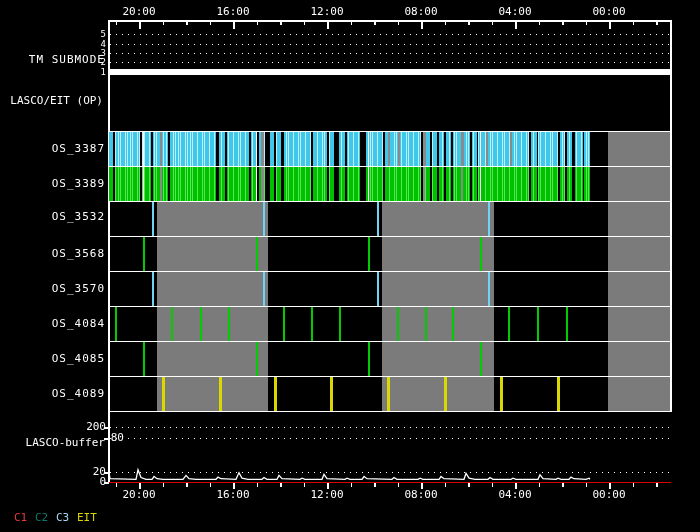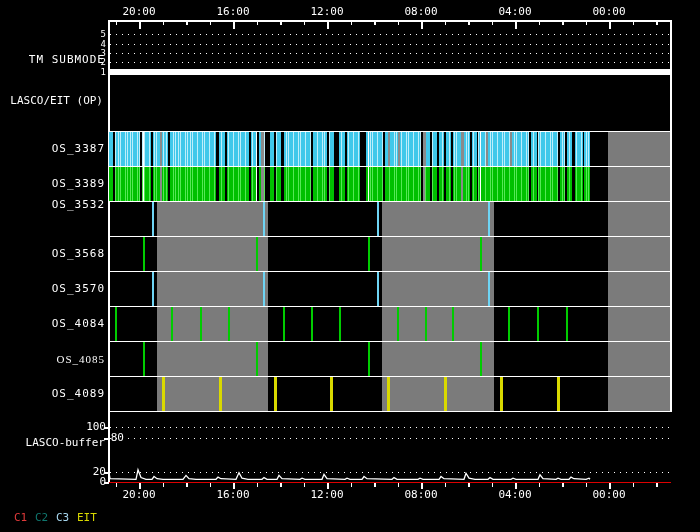--- a/index.html
+++ b/index.html
@@ -176,21 +176,21 @@
     <div style="left: 583px; top: 167px; width: 1px; height: 34px; background: rgb(0, 0, 0); position: absolute;"></div>
     <div style="left: 160px; top: 167px; width: 2px; height: 34px; background: rgb(138, 138, 138); position: absolute;"></div>
     <div style="left: 261px; top: 167px; width: 3px; height: 34px; background: rgb(138, 138, 138); position: absolute;"></div>
     <div style="left: 423px; top: 167px; width: 2px; height: 34px; background: rgb(138, 138, 138); position: absolute;"></div>
     <div style="left: 461px; top: 167px; width: 2px; height: 34px; background: rgb(138, 138, 138); position: absolute;"></div>
     <div style="left: 143px; top: 167px; width: 1.2px; height: 34px; background: rgb(255, 255, 255); position: absolute;"></div>
     <div style="left: 256px; top: 167px; width: 1.2px; height: 34px; background: rgb(255, 255, 255); position: absolute;"></div>
     <div style="left: 368px; top: 167px; width: 1.2px; height: 34px; background: rgb(255, 255, 255); position: absolute;"></div>
     <div style="left: 480px; top: 167px; width: 1.2px; height: 34px; background: rgb(255, 255, 255); position: absolute;"></div>
     <div style="left: 108px; top: 200.5px; width: 563px; height: 1.5px; background: rgb(255, 255, 255); position: absolute;"></div>
-    <div class="lbl rt" style="right: 595px; top: 199px; letter-spacing: 1px; position: absolute;">OS_3532</div>
+    <div class="lbl rt" style="right: 595px; top: 211px; letter-spacing: 1px; position: absolute;">OS_3532</div>
     <div style="left: 157px; top: 202px; width: 111px; height: 34px; background: rgb(123, 123, 123); position: absolute;"></div>
     <div style="left: 382px; top: 202px; width: 112px; height: 34px; background: rgb(123, 123, 123); position: absolute;"></div>
     <div style="left: 608px; top: 202px; width: 62px; height: 34px; background: rgb(123, 123, 123); position: absolute;"></div>
     <div style="left: 152px; top: 202px; width: 2px; height: 34px; background: rgb(110, 212, 244); position: absolute;"></div>
     <div style="left: 263px; top: 202px; width: 2px; height: 34px; background: rgb(110, 212, 244); position: absolute;"></div>
     <div style="left: 377px; top: 202px; width: 2px; height: 34px; background: rgb(110, 212, 244); position: absolute;"></div>
     <div style="left: 488px; top: 202px; width: 2px; height: 34px; background: rgb(110, 212, 244); position: absolute;"></div>
     <div style="left: 108px; top: 235.5px; width: 563px; height: 1.5px; background: rgb(255, 255, 255); position: absolute;"></div>
     <div class="lbl rt" style="right: 595px; top: 248px; letter-spacing: 1px; position: absolute;">OS_3568</div>
     <div style="left: 157px; top: 237px; width: 111px; height: 34px; background: rgb(123, 123, 123); position: absolute;"></div>
@@ -221,21 +221,21 @@
     <div style="left: 283px; top: 307px; width: 2px; height: 34px; background: rgb(0, 204, 0); position: absolute;"></div>
     <div style="left: 311px; top: 307px; width: 2px; height: 34px; background: rgb(0, 204, 0); position: absolute;"></div>
     <div style="left: 339px; top: 307px; width: 2px; height: 34px; background: rgb(0, 204, 0); position: absolute;"></div>
     <div style="left: 397px; top: 307px; width: 2px; height: 34px; background: rgb(0, 204, 0); position: absolute;"></div>
     <div style="left: 425px; top: 307px; width: 2px; height: 34px; background: rgb(0, 204, 0); position: absolute;"></div>
     <div style="left: 452px; top: 307px; width: 2px; height: 34px; background: rgb(0, 204, 0); position: absolute;"></div>
     <div style="left: 508px; top: 307px; width: 2px; height: 34px; background: rgb(0, 204, 0); position: absolute;"></div>
     <div style="left: 537px; top: 307px; width: 2px; height: 34px; background: rgb(0, 204, 0); position: absolute;"></div>
     <div style="left: 566px; top: 307px; width: 2px; height: 34px; background: rgb(0, 204, 0); position: absolute;"></div>
     <div style="left: 108px; top: 340.5px; width: 563px; height: 1.5px; background: rgb(255, 255, 255); position: absolute;"></div>
-    <div class="lbl rt" style="right: 595px; top: 353px; letter-spacing: 1px; position: absolute; font-family: Liberation Serif, serif;">OS_4085</div>
+    <div class="lbl rt" style="right: 595px; top: 353px; letter-spacing: 1px; position: absolute;">OS_4085</div>
     <div style="left: 157px; top: 342px; width: 111px; height: 34px; background: rgb(123, 123, 123); position: absolute;"></div>
     <div style="left: 382px; top: 342px; width: 112px; height: 34px; background: rgb(123, 123, 123); position: absolute;"></div>
     <div style="left: 608px; top: 342px; width: 62px; height: 34px; background: rgb(123, 123, 123); position: absolute;"></div>
     <div style="left: 143px; top: 342px; width: 2px; height: 34px; background: rgb(0, 204, 0); position: absolute;"></div>
     <div style="left: 256px; top: 342px; width: 2px; height: 34px; background: rgb(0, 204, 0); position: absolute;"></div>
     <div style="left: 368px; top: 342px; width: 2px; height: 34px; background: rgb(0, 204, 0); position: absolute;"></div>
     <div style="left: 480px; top: 342px; width: 2px; height: 34px; background: rgb(0, 204, 0); position: absolute;"></div>
     <div style="left: 108px; top: 375.5px; width: 563px; height: 1.5px; background: rgb(255, 255, 255); position: absolute;"></div>
     <div class="lbl rt" style="right: 595px; top: 388px; letter-spacing: 1px; position: absolute;">OS_4089</div>
     <div style="left: 157px; top: 377px; width: 111px; height: 34px; background: rgb(123, 123, 123); position: absolute;"></div>
@@ -246,21 +246,21 @@
     <div style="left: 274px; top: 377px; width: 3px; height: 34px; background: rgb(217, 217, 0); position: absolute;"></div>
     <div style="left: 330px; top: 377px; width: 3px; height: 34px; background: rgb(217, 217, 0); position: absolute;"></div>
     <div style="left: 387px; top: 377px; width: 3px; height: 34px; background: rgb(217, 217, 0); position: absolute;"></div>
     <div style="left: 444px; top: 377px; width: 3px; height: 34px; background: rgb(217, 217, 0); position: absolute;"></div>
     <div style="left: 500px; top: 377px; width: 3px; height: 34px; background: rgb(217, 217, 0); position: absolute;"></div>
     <div style="left: 557px; top: 377px; width: 3px; height: 34px; background: rgb(217, 217, 0); position: absolute;"></div>
     <div style="left: 108px; top: 410.5px; width: 563px; height: 1.5px; background: rgb(255, 255, 255); position: absolute;"></div>
     <div class="dotline" style="left: 110px; top: 427px; width: 560px; position: absolute;"></div>
     <div class="dotline" style="left: 110px; top: 438px; width: 560px; position: absolute;"></div>
     <div class="dotline" style="left: 110px; top: 472px; width: 560px; position: absolute;"></div>
-    <div class="lbl rt" style="right: 594px; top: 421px; position: absolute;">100</div>
+    <div class="lbl rt" style="right: 594px; top: 421px; position: absolute;">200</div>
     <div style="left: 104px; top: 427px; width: 5px; height: 1.5px; background: rgb(255, 255, 255); position: absolute;"></div>
     <div class="lbl rt" style="right: 576px; top: 432px; position: absolute;">80</div>
     <div style="left: 104px; top: 438px; width: 5px; height: 1.5px; background: rgb(255, 255, 255); position: absolute;"></div>
     <div class="lbl rt" style="right: 594px; top: 466px; position: absolute;">20</div>
     <div style="left: 104px; top: 472px; width: 5px; height: 1.5px; background: rgb(255, 255, 255); position: absolute;"></div>
     <div class="lbl rt" style="right: 594px; top: 476px; position: absolute;">0</div>
     <div style="left: 104px; top: 482px; width: 5px; height: 1.5px; background: rgb(255, 255, 255); position: absolute;"></div>
     <svg width="563" height="72" style="position: absolute; left: 108px; top: 413px;">
       <polyline points="1,59.6 2,65.7 28,66.3 30,56.8 33,64.6 38,66.3 44,66.3 46,63.5 49,65.7 55,66.3 75,66.3 78,62.4 81,65.7 88,66.3 108,66.3 110,64.1 113,65.7 128,66.3 131,59.6 134,65.2 140,66.3 154,66.3 156,64.6 159,66.3 169,66.3 171,62.4 174,65.7 192,66.3 194,65.2 197,66.3 214,66.3 216,61.3 219,65.7 237,66.3 239,65.2 242,66.3 254,66.3 256,63.5 259,65.7 284,66.3 286,64.6 289,66.3 310,66.3 312,65.2 315,66.3 331,66.3 333,63.5 336,65.7 356,66.3 358,60.2 361,65.2 367,66.3 380,66.3 382,64.6 385,66.3 403,66.3 405,65.2 408,66.3 430,66.3 432,61.8 435,65.7 448,66.3 450,65.2 453,66.3 461,66.3 463,64.1 466,65.7 478,66.3 481,65.2 482,66.3" fill="none" stroke="#fff" stroke-width="1.3"></polyline>
     </svg>

